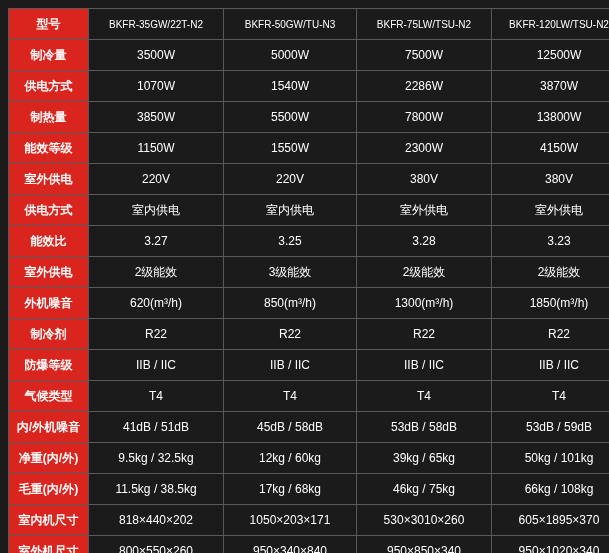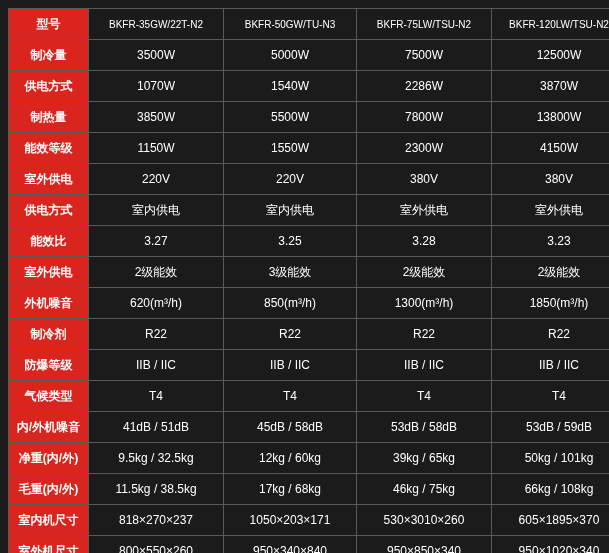--- a/index.html
+++ b/index.html
@@ -170,21 +170,21 @@
       </tr>
       <tr>
         <td class="label-cell">毛重(内/外)</td>
         <td class="value-cell">11.5kg / 38.5kg</td>
         <td class="value-cell">17kg / 68kg</td>
         <td class="value-cell">46kg / 75kg</td>
         <td class="value-cell">66kg / 108kg</td>
       </tr>
       <tr>
         <td class="label-cell">室内机尺寸</td>
-        <td class="value-cell">818×270×237</td>
+        <td class="value-cell">818×440×202</td>
         <td class="value-cell">1050×203×171</td>
         <td class="value-cell">530×3010×260</td>
         <td class="value-cell">605×1895×370</td>
       </tr>
       <tr>
         <td class="label-cell">室外机尺寸</td>
         <td class="value-cell">800×550×260</td>
         <td class="value-cell">950×340×840</td>
         <td class="value-cell">950×850×340</td>
         <td class="value-cell">950×1020×340</td>

